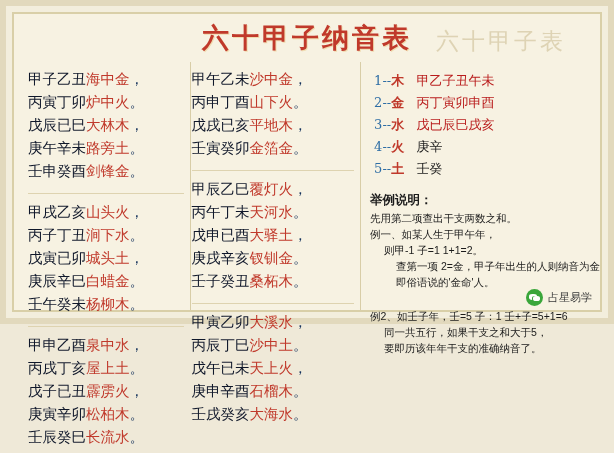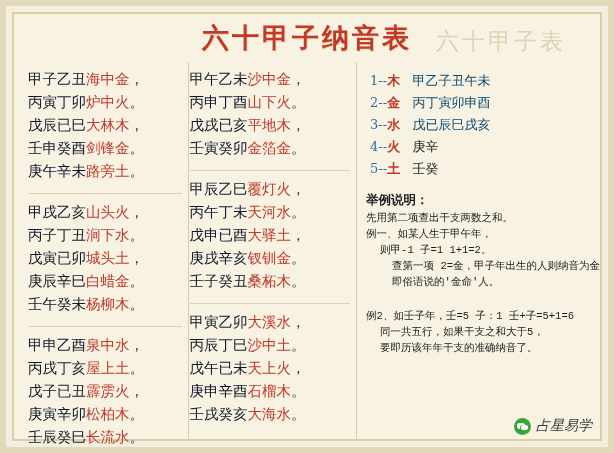--- a/index.html
+++ b/index.html
@@ -9,21 +9,21 @@
   body {
     width: 614px;
     height: 453px;
     overflow: hidden;
     font-family: "Liberation Sans", sans-serif;
     background: #efe9d8;
   }
   .page {
     position: relative;
     width: 614px;
-    height: 453px;
+    height: 324px;
     background: #f3eedd;
     box-sizing: border-box;
     border: 6px solid #e2d9bd;
   }
   .inner {
     position: absolute;
     left: 6px;
     top: 6px;
     right: 6px;
     bottom: 6px;
@@ -107,33 +107,33 @@
     margin: 2px 0 0 4px;
   }
   .five-row {
     font-family: "DejaVu Serif", serif;
     font-size: 13px;
     line-height: 22px;
     white-space: nowrap;
   }
   .five-num { color: #2f6ea5; }
   .five-el { color: #c0392b; font-weight: bold; }
-  .five-gz { color: #0c4a6e; }
+  .five-gz { color: #b91c1c; }
   .five-gz.dark { color: #1b1b1b; }
 
   .note-title {
     margin-top: 10px;
     font-family: "DejaVu Serif", serif;
     font-size: 12.5px;
     font-weight: bold;
     color: #1b1b1b;
     line-height: 20px;
   }
   .note {
-    font-family: Liberation Mono, monospace;
+    font-family: Liberation Sans, sans-serif;
     font-size: 10.5px;
     line-height: 16px;
     color: #1b1b1b;
     white-space: nowrap;
   }
   .note.indent { padding-left: 14px; }
   .note.indent2 { padding-left: 26px; }
 
   .footer {
     position: absolute;
@@ -166,45 +166,44 @@
     left: 7px;
     top: 7px;
     width: 7px;
     height: 5px;
     border-radius: 40%;
     background: #fff;
     box-shadow: -1px 0 0 #3aa63a;
   }
   .footer-text {
     font-family: "DejaVu Serif", serif;
-    font-size: 14px;
+    font-size: 11px;
     color: #3a3a3a;
-    font-style: italic;
   }
 </style>
 </head>
 <body>
 
 <div class="page">
   <div class="inner">
 
     <div class="title-bar">
       <div class="title">六十甲子纳音表</div>
     </div>
     <div class="title-ghost">六十甲子表</div>
 
     <div class="columns">
 
       <div class="col col-a">
         <div class="group">
           <div class="row"><span class="gz">甲子乙丑</span><span class="ny">海中金</span><span class="pun">，</span></div>
           <div class="row"><span class="gz">丙寅丁卯</span><span class="ny">炉中火</span><span class="pun">。</span></div>
           <div class="row"><span class="gz">戊辰已巳</span><span class="ny">大林木</span><span class="pun">，</span></div>
+          <div class="row"><span class="gz">庚午辛未</span><span class="ny">路旁土</span><span class="pun">。</span></div>
           <div class="row"><span class="gz">壬申癸酉</span><span class="ny">剑锋金</span><span class="pun">。</span></div>
-          <div class="row"><span class="gz">庚午辛未</span><span class="ny">路旁土</span><span class="pun">。</span></div>
         </div>
         <div class="sep"></div>
         <div class="group">
           <div class="row"><span class="gz">甲戌乙亥</span><span class="ny">山头火</span><span class="pun">，</span></div>
           <div class="row"><span class="gz">丙子丁丑</span><span class="ny">涧下水</span><span class="pun">。</span></div>
           <div class="row"><span class="gz">戊寅已卯</span><span class="ny">城头土</span><span class="pun">，</span></div>
           <div class="row"><span class="gz">庚辰辛巳</span><span class="ny">白蜡金</span><span class="pun">。</span></div>
           <div class="row"><span class="gz">壬午癸未</span><span class="ny">杨柳木</span><span class="pun">。</span></div>
         </div>
         <div class="sep"></div>

